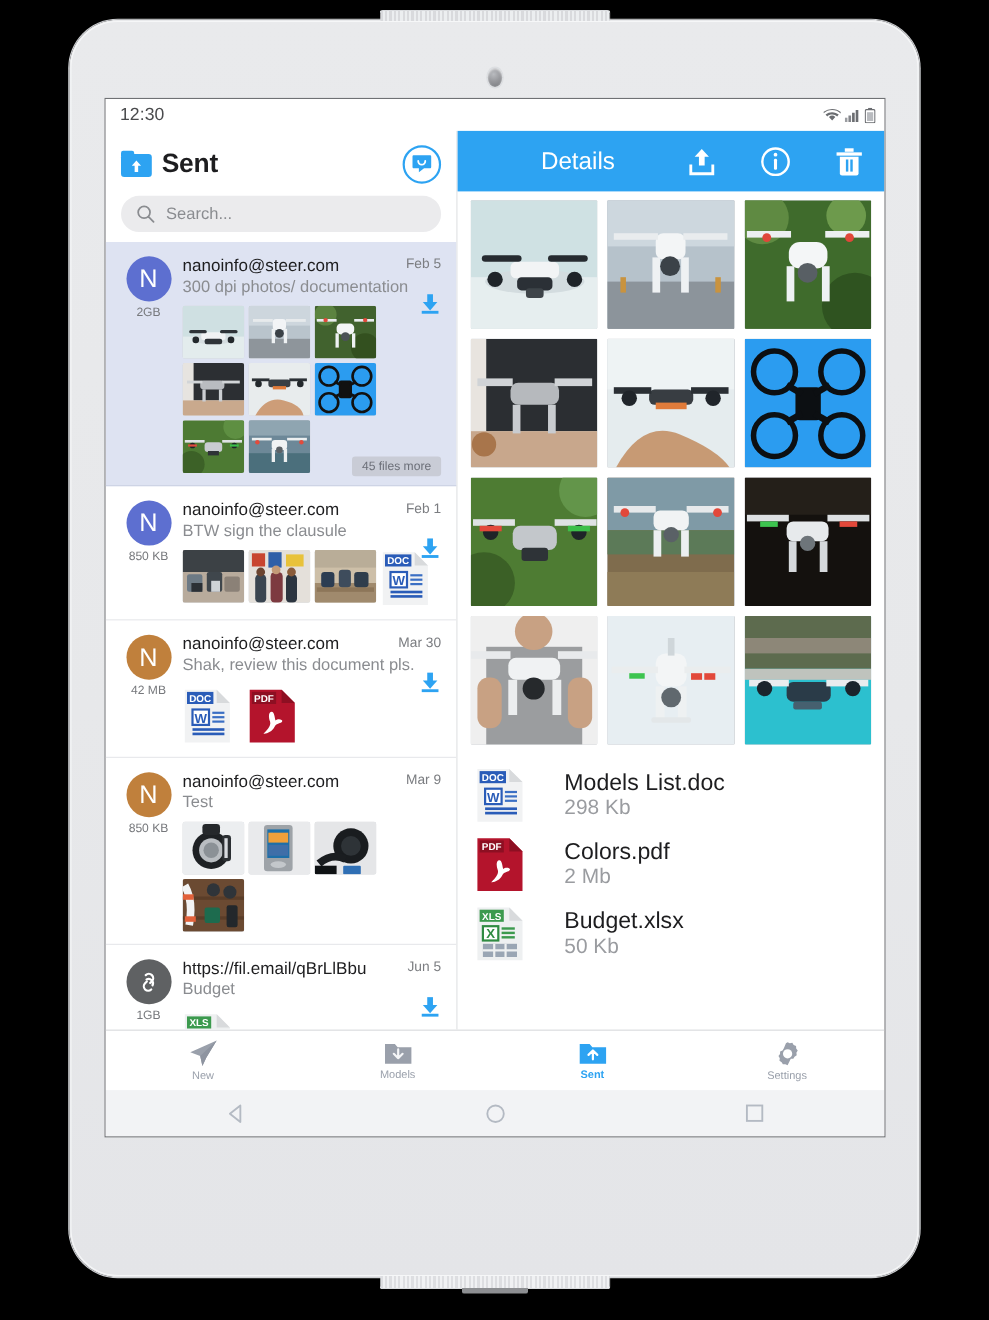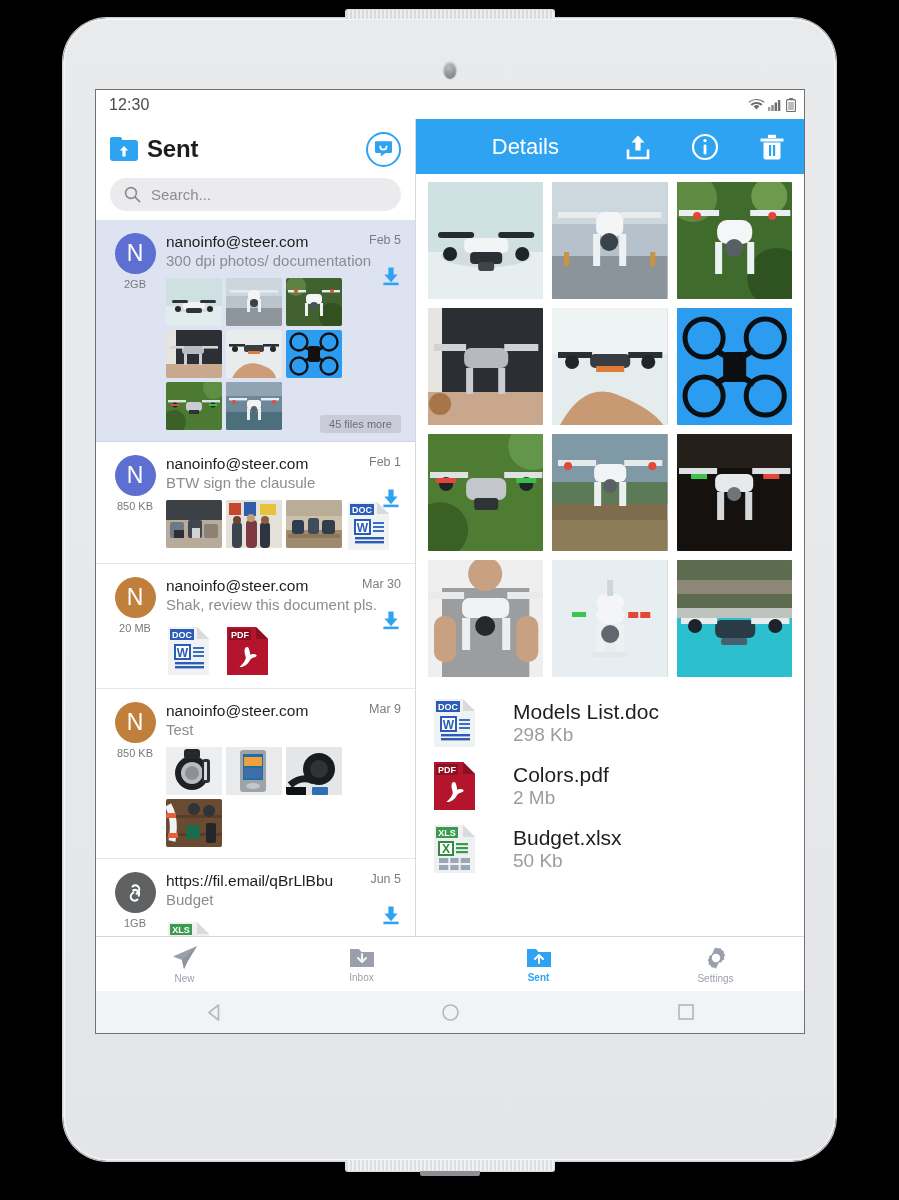--- a/index.html
+++ b/index.html
@@ -456,21 +456,21 @@
               <rect x="7.4" y="1.5" width="5.2" height="8" fill="#2da3f2"></rect>
               <path d="M3.4 8.6h13.2L10 16.2z" fill="#2da3f2"></path>
               <rect x="2.4" y="16.6" width="15.2" height="2.6" fill="#2da3f2"></rect>
             </svg>
           </span>
         </div>
 
         <div class="mail-item">
           <div class="mail-avatar-col">
             <div class="avatar brown">N</div>
-            <div class="mail-size">20 MB</div>
+            <div class="mail-size">42 MB</div>
           </div>
           <div class="mail-main">
             <div class="mail-top">
               <span class="mail-from">nanoinfo@steer.com</span>
               <span class="mail-date">Mar 30</span>
             </div>
             <div class="mail-subject">Shak, review this document pls.</div>
             <div class="thumbs" style="gap:14px;margin-top:12px;">
               <div class="fileicon">
                 <svg width="45" height="52" viewBox="0 0 45 52">
@@ -902,21 +902,21 @@
       </span>
       <span class="tab-label">New</span>
     </div>
     <div class="tab-item">
       <span>
         <svg width="26" height="24" viewBox="0 0 26 24">
             <path d="M1 3h9l2.5 3H25v15H1z" fill="#9aa0ab"></path>
             <path d="M13 8v8M13 16l-4-4M13 16l4-4" stroke="#f4f5f7" stroke-width="2" fill="none" stroke-linecap="round" stroke-linejoin="round"></path>
           </svg>
       </span>
-      <span class="tab-label">Inbox</span>
+      <span class="tab-label">Models</span>
     </div>
     <div class="tab-item active">
       <span>
         <svg width="26" height="24" viewBox="0 0 26 24">
             <path d="M1 3h9l2.5 3H25v15H1z" fill="#2da3f2"></path>
             <path d="M13 17V9M13 9l-4 4M13 9l4 4" stroke="#fff" stroke-width="2" fill="none" stroke-linecap="round" stroke-linejoin="round"></path>
           </svg>
       </span>
       <span class="tab-label">Sent</span>
     </div>

